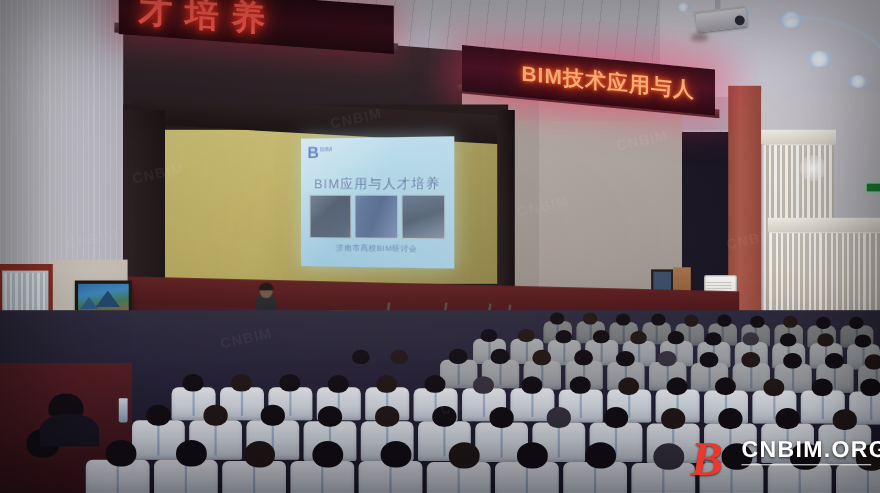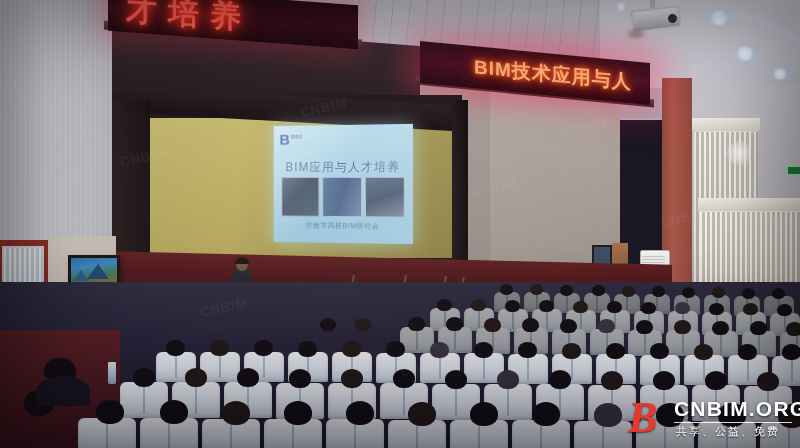--- a/index.html
+++ b/index.html
@@ -899,16 +899,15 @@
   <div class="watermark-tile" style="left:400px;top:360px;">CNBIM</div>
   <div class="watermark-tile" style="left:60px;top:210px;">CNBIM</div>
 
   <div class="photo-grade"></div>
   <div class="vignette"></div>
 
   <div class="wm">
     <span class="wm-b">B</span>
     <span class="wm-main">CNBIM.ORG</span>
     <div class="wm-rule"></div>
-    <span class="wm-sub">共享、公益、免费</span>
   </div>
 
 </div>
 
 </body></html>

